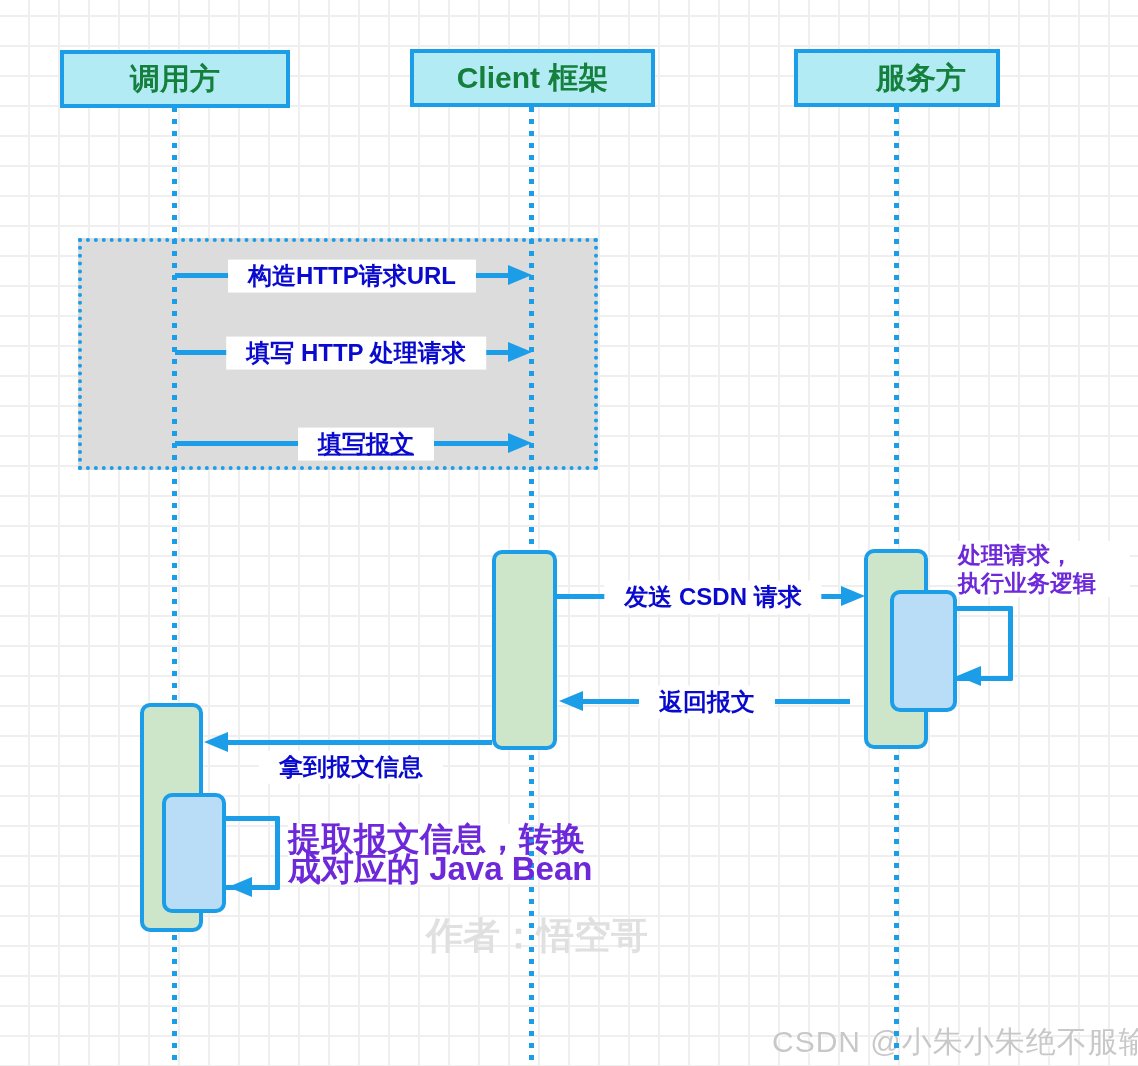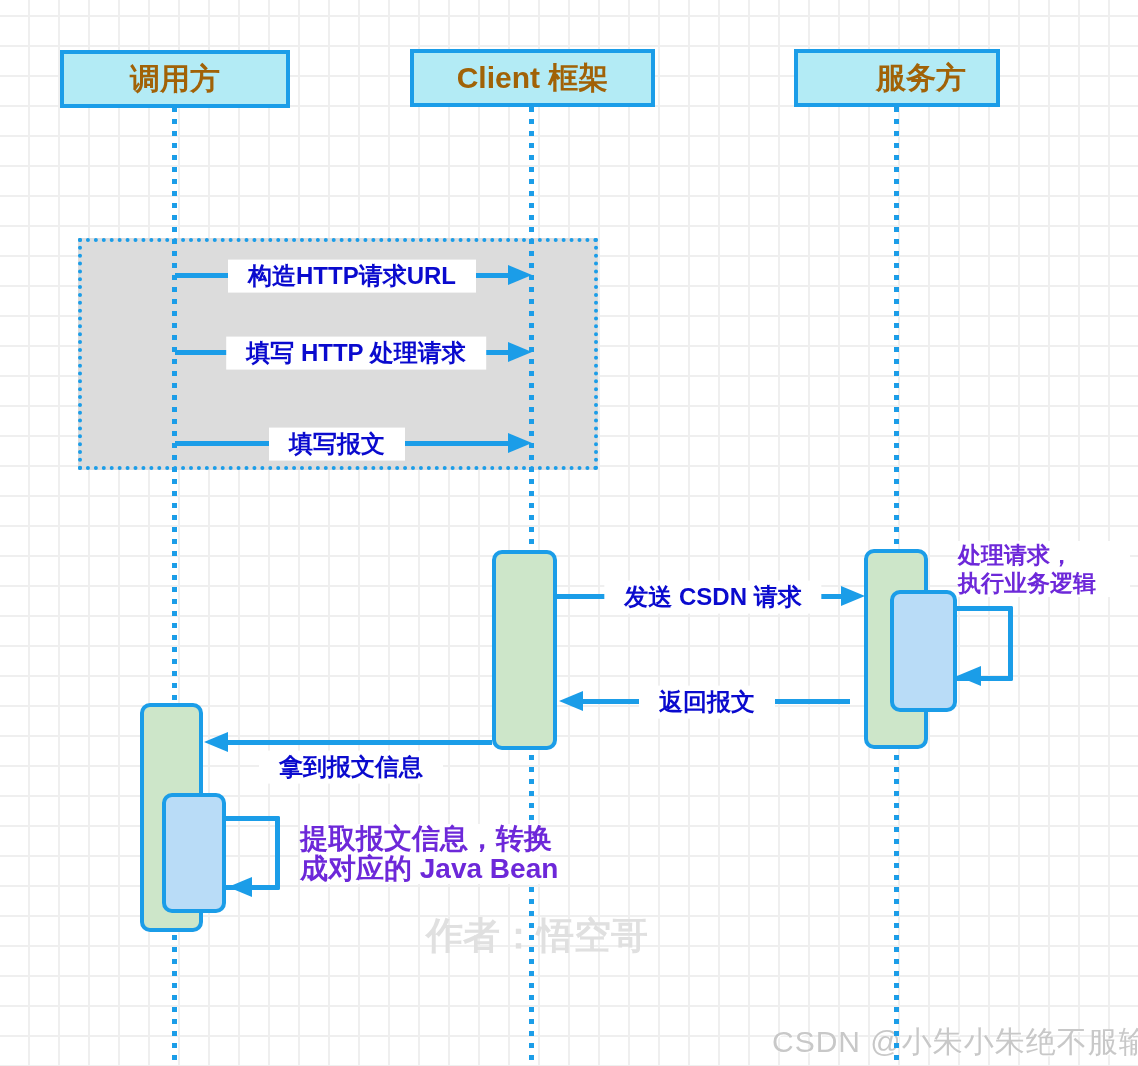--- a/index.html
+++ b/index.html
@@ -16,21 +16,21 @@
     background-size:30px 30px;
     background-position:28px 15px;
   }
   .lifeline {
     position:absolute; width:5px; top:107px; height:959px; z-index:2;
     background-image:repeating-linear-gradient(to bottom, #1b9de8 0 5px, transparent 5px 12px);
   }
   .actor {
     position:absolute; height:58px; z-index:6;
     background:#b3ebf5; border:4px solid #1b9de8;
-    color:#a16207; font-weight:bold; font-size:30px;
+    color:#15803d; font-weight:bold; font-size:30px;
     display:flex; align-items:center; justify-content:center;
     white-space:nowrap;
   }
   .fragment {
     position:absolute; left:78px; top:238px; width:520px; height:232px;
     background:#dcdcdc; border:4px dotted #1b9de8; z-index:1;
   }
   .mline { position:absolute; height:5px; background:#1b9de8; z-index:5; }
   .mhead {
     position:absolute; width:0; height:0; z-index:5;
@@ -48,21 +48,21 @@
   .bar.blue  { background:#b9dcf7; z-index:4; }
   .loop {
     position:absolute; z-index:3;
     border:5px solid #1b9de8; border-left:none; border-radius:0 2px 2px 0;
   }
   .selflabel {
     position:absolute; z-index:6; background:#ffffff;
     color:#6d28d9; font-weight:bold; white-space:nowrap;
   }
   .selflabel.server { left:958px; top:541px; width:172px; font-size:23px; line-height:28px; }
-  .selflabel.caller { left:300px; top:824px; width:240px; font-size:28px; line-height:30px; }
+  .selflabel.caller { left:288px; top:824px; width:240px; font-size:33px; line-height:30px; }
   .wm-center {
     position:absolute; left:330px; top:912px; width:414px; z-index:1;
     text-align:center; color:#e0e0e0; font-size:37px; font-weight:bold; line-height:48px;
     white-space:nowrap;
   }
   .wm-csdn {
     position:absolute; left:772px; top:1022px; z-index:1;
     color:#c8c8c8; font-size:30px; letter-spacing:1px; white-space:nowrap;
     text-shadow:1px 1px 0 #ffffff;
   }
@@ -97,21 +97,21 @@
   <div class="mline" style="left:175px; top:273px; width:335px;"></div>
   <div class="mhead right" style="left:508px; top:265px;"></div>
   <div class="mlabel" style="left:352px; top:276px;">构造HTTP请求URL</div>
 
   <div class="mline" style="left:175px; top:350px; width:335px;"></div>
   <div class="mhead right" style="left:508px; top:342px;"></div>
   <div class="mlabel" style="left:356px; top:353px;">填写 HTTP 处理请求</div>
 
   <div class="mline" style="left:175px; top:441px; width:335px;"></div>
   <div class="mhead right" style="left:508px; top:433px;"></div>
-  <div class="mlabel" style="left:337px; top:444px;">填写报文</div>
+  <div class="mlabel" style="left:366px; top:444px;text-decoration:underline;">填写报文</div>
 
   <div class="mline" style="left:557px; top:594px; width:286px;"></div>
   <div class="mhead right" style="left:841px; top:586px;"></div>
   <div class="mlabel" style="left:713px; top:597px;">发送 CSDN 请求</div>
 
   <div class="mline" style="left:583px; top:699px; width:267px;"></div>
   <div class="mhead left" style="left:559px; top:691px;"></div>
   <div class="mlabel" style="left:707px; top:702px;">返回报文</div>
 
   <div class="mline" style="left:228px; top:740px; width:264px;"></div>

